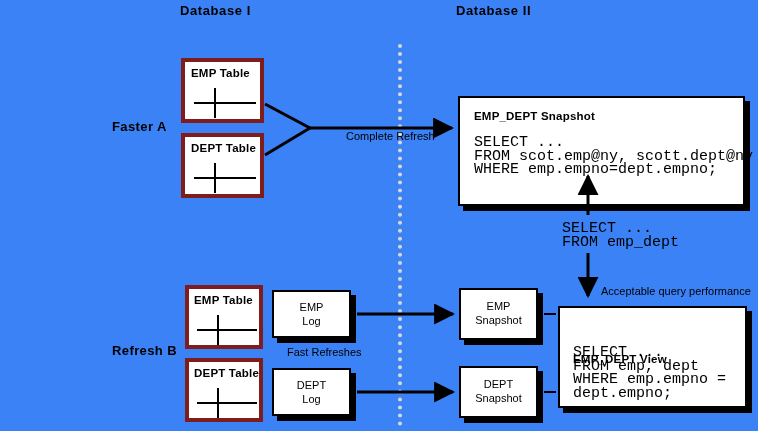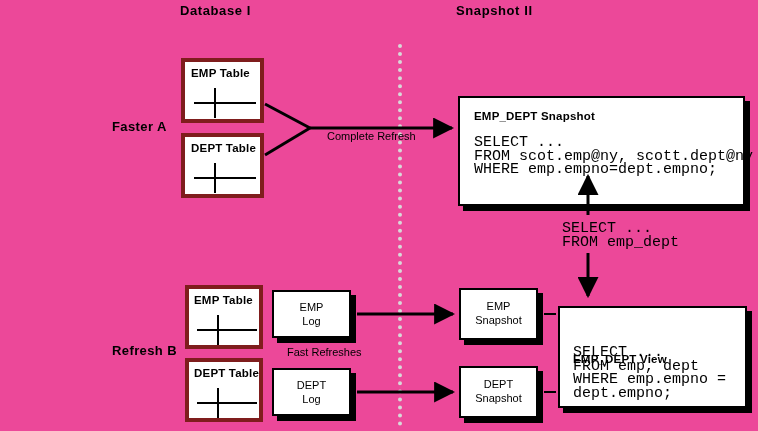--- a/index.html
+++ b/index.html
@@ -8,21 +8,21 @@
     background: #ffffff;
   }
   body {
     font-family: "Liberation Sans", sans-serif;
     -webkit-font-smoothing: none;
   }
   #canvas {
     position: relative;
     width: 758px;
     height: 431px;
-    background: #ec4899;
+    background: #3b82f6;
     overflow: hidden;
   }
 
   
   .hdr {
     position: absolute;
     font-family: "Liberation Sans", sans-serif;
     font-weight: bold;
     font-size: 13px;
     color: #000000;
@@ -126,54 +126,55 @@
   }
 </style>
 </head>
 <body>
 
 <div id="canvas">
 
   <div class="divider" style="left:398px; top:44px; height:382px;"></div>
 
   <div class="hdr" style="left:180px; top:3px;">Database I</div>
-  <div class="hdr" style="left:456px; top:3px;">Snapshot II</div>
+  <div class="hdr" style="left:456px; top:3px;">Database II</div>
 
   <div class="method-label" style="left:112px; top:119px;">Faster A</div>
   <div class="method-label" style="left:112px; top:343px;">Refresh B</div>
 
   <div class="tbox" style="left:181px; top:58px; width:83px; height:65px;">
     <div class="box-inner box-title" style="left:6px; top:5px;">EMP Table</div>
     <div class="tbl-glyph" style="left:9px; top:26px; width:62px; height:30px;">
       <div class="h"></div>
         <div class="v"></div>
     </div>
   </div>
 
   <div class="tbox" style="left:181px; top:133px; width:83px; height:65px;">
     <div class="box-inner box-title" style="left:6px; top:5px;">DEPT Table</div>
     <div class="tbl-glyph" style="left:9px; top:26px; width:62px; height:30px;">
       <div class="h"></div>
         <div class="v"></div>
     </div>
   </div>
 
-  <div class="annot" style="left:327px; top:130px;">Complete Refresh</div>
+  <div class="annot" style="left:346px; top:130px;">Complete Refresh</div>
 
   <div class="sbox" style="left:458px; top:57px; width:287px; height:110px;margin-top:39px;">
     <div class="box-inner box-title" style="left:14px; top:12px;">EMP_DEPT Snapshot</div>
     <div class="box-inner mono" style="left:14px; top:38px;">SELECT ...
 FROM scot.emp@ny, scott.dept@ny
 WHERE emp.empno=dept.empno;</div>
   </div>
 
 
   <div class="mono" style="position:absolute; left:562px; top:222px;">SELECT ...
 FROM emp_dept</div>
 
+  <div class="annot" style="left:601px; top:285px;">Acceptable query performance</div>
 
   <div class="tbox" style="left:185px; top:285px; width:78px; height:64px;">
     <div class="box-inner box-title" style="left:5px; top:5px;">EMP Table</div>
     <div class="tbl-glyph" style="left:8px; top:26px; width:60px; height:30px;">
       <div class="h"></div>
         <div class="v"></div>
     </div>
   </div>
 
   <div class="tbox" style="left:185px; top:358px; width:78px; height:64px;">

